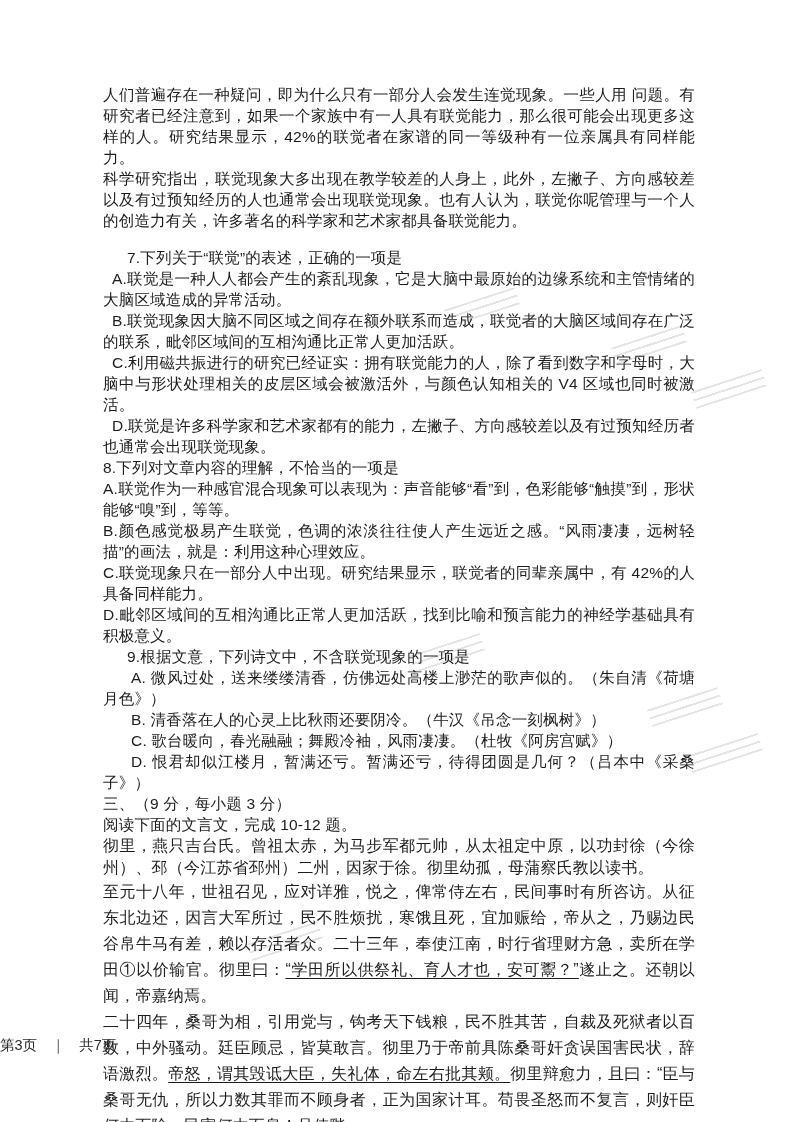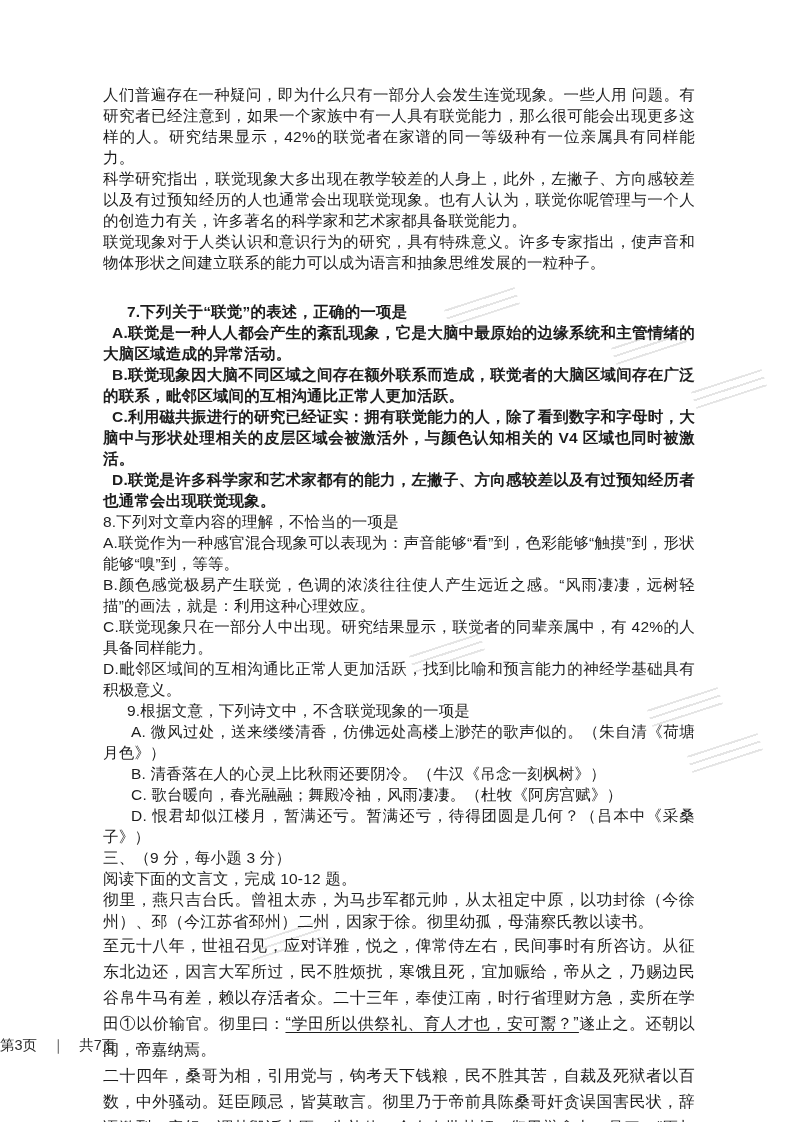--- a/index.html
+++ b/index.html
@@ -24,21 +24,21 @@
   .content p {
     font-size:15.5px;
     line-height:21px;
     text-align:justify;
     letter-spacing:0.2px;
   }
   
   .reading p { margin:0; }
   
   .qblock { margin:0; }
-  .q7 { margin-top:28px;font-weight:bold; }
+  .q7 { margin-top:16px; }
   .q-title-indent { text-indent:24px; }
   .opt-indent-sm { text-indent:9px; }
   .opt-indent-lg { text-indent:28px; }
   
   .classical p {
     font-size:16px;
     line-height:26px;
   }
   .classical .p1 { line-height:22px; }
   u { text-underline-offset:3px; }
@@ -75,21 +75,20 @@
   <div class="wm" style="left:410px; top:644px;"></div>
   <div class="wm" style="left:648px; top:698px;"></div>
   <div class="wm" style="left:688px; top:744px;"></div>
   <div class="wm" style="left:248px; top:932px;"></div>
 
   <div class="content">
 
     <div class="reading">
       <p>人们普遍存在一种疑问，即为什么只有一部分人会发生连觉现象。一些人用 问题。有研究者已经注意到，如果一个家族中有一人具有联觉能力，那么很可能会出现更多这样的人。研究结果显示，42%的联觉者在家谱的同一等级种有一位亲属具有同样能力。</p>
       <p>科学研究指出，联觉现象大多出现在教学较差的人身上，此外，左撇子、方向感较差以及有过预知经历的人也通常会出现联觉现象。也有人认为，联觉你呢管理与一个人的创造力有关，许多著名的科学家和艺术家都具备联觉能力。</p>
-      <p>联觉现象对于人类认识和意识行为的研究，具有特殊意义。许多专家指出，使声音和物体形状之间建立联系的能力可以成为语言和抽象思维发展的一粒种子。</p>
     </div>
 
     <div class="qblock q7">
       <p class="q-title-indent">7.下列关于“联觉”的表述，正确的一项是</p>
       <p class="opt-indent-sm">A.联觉是一种人人都会产生的紊乱现象，它是大脑中最原始的边缘系统和主管情绪的大脑区域造成的异常活动。</p>
       <p class="opt-indent-sm">B.联觉现象因大脑不同区域之间存在额外联系而造成，联觉者的大脑区域间存在广泛的联系，毗邻区域间的互相沟通比正常人更加活跃。</p>
       <p class="opt-indent-sm">C.利用磁共振进行的研究已经证实：拥有联觉能力的人，除了看到数字和字母时，大脑中与形状处理相关的皮层区域会被激活外，与颜色认知相关的 V4 区域也同时被激活。</p>
       <p class="opt-indent-sm">D.联觉是许多科学家和艺术家都有的能力，左撇子、方向感较差以及有过预知经历者也通常会出现联觉现象。</p>
     </div>
 

